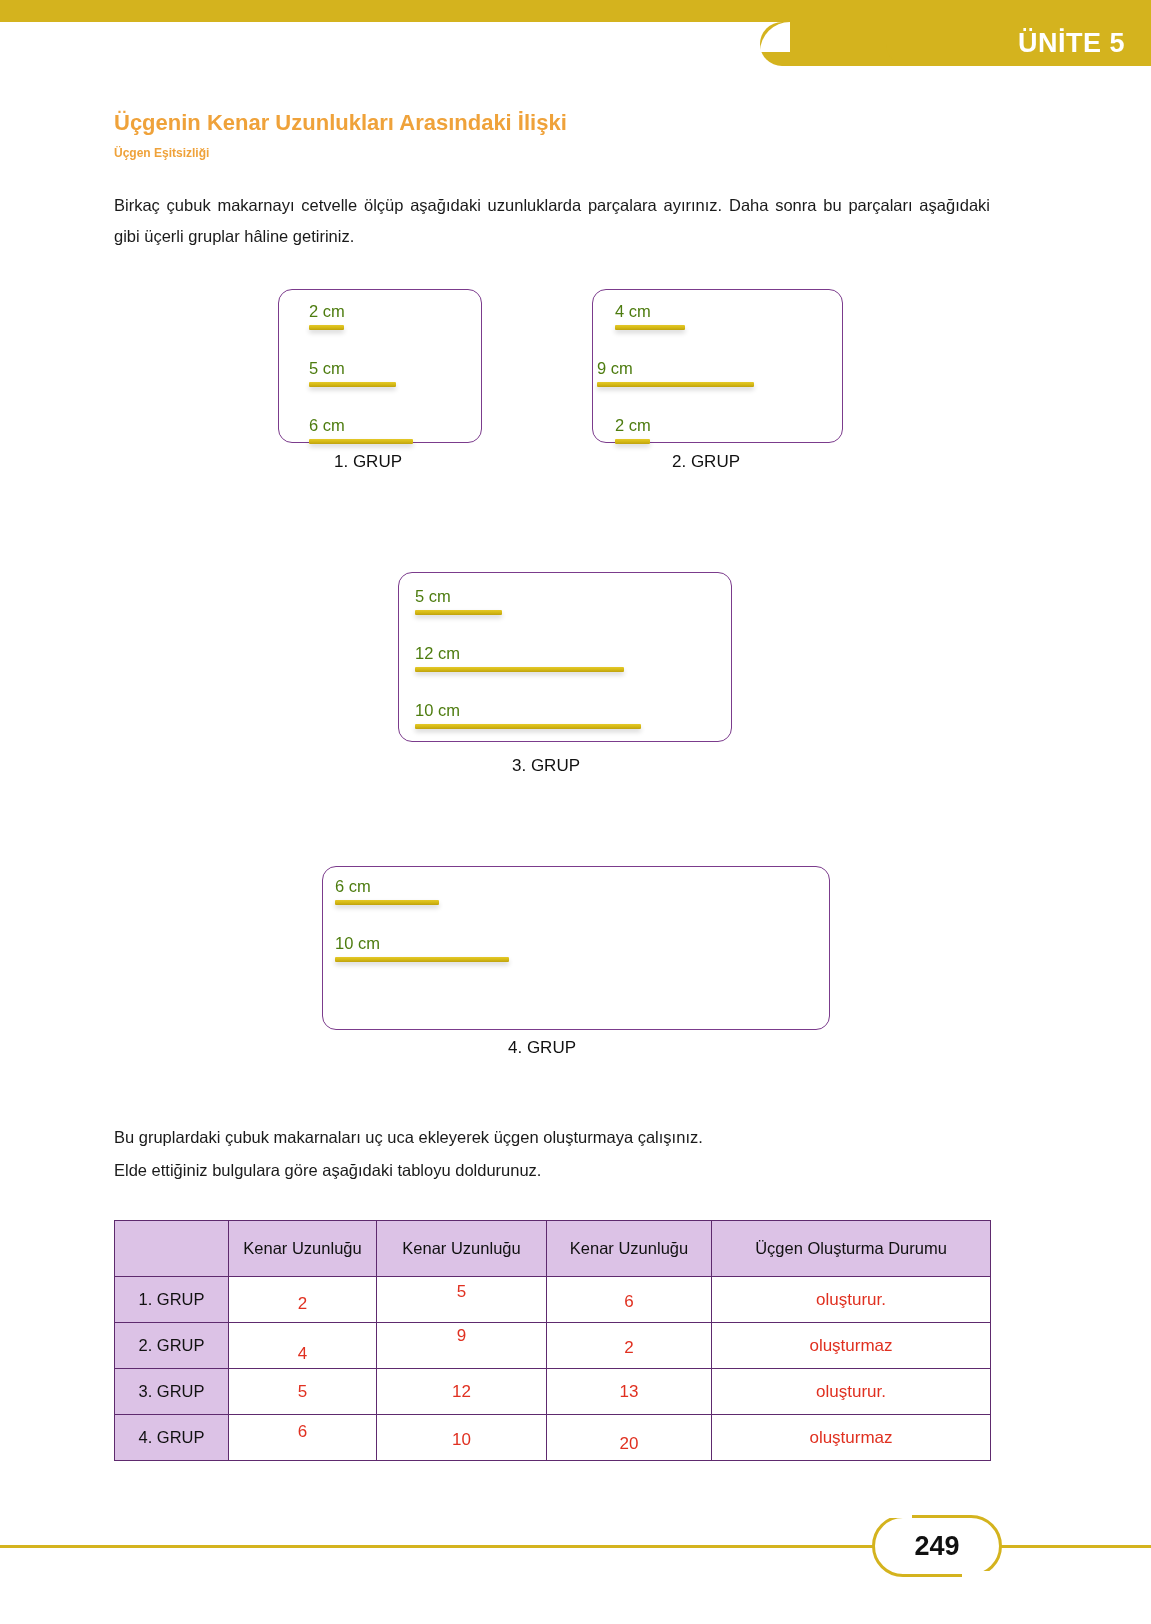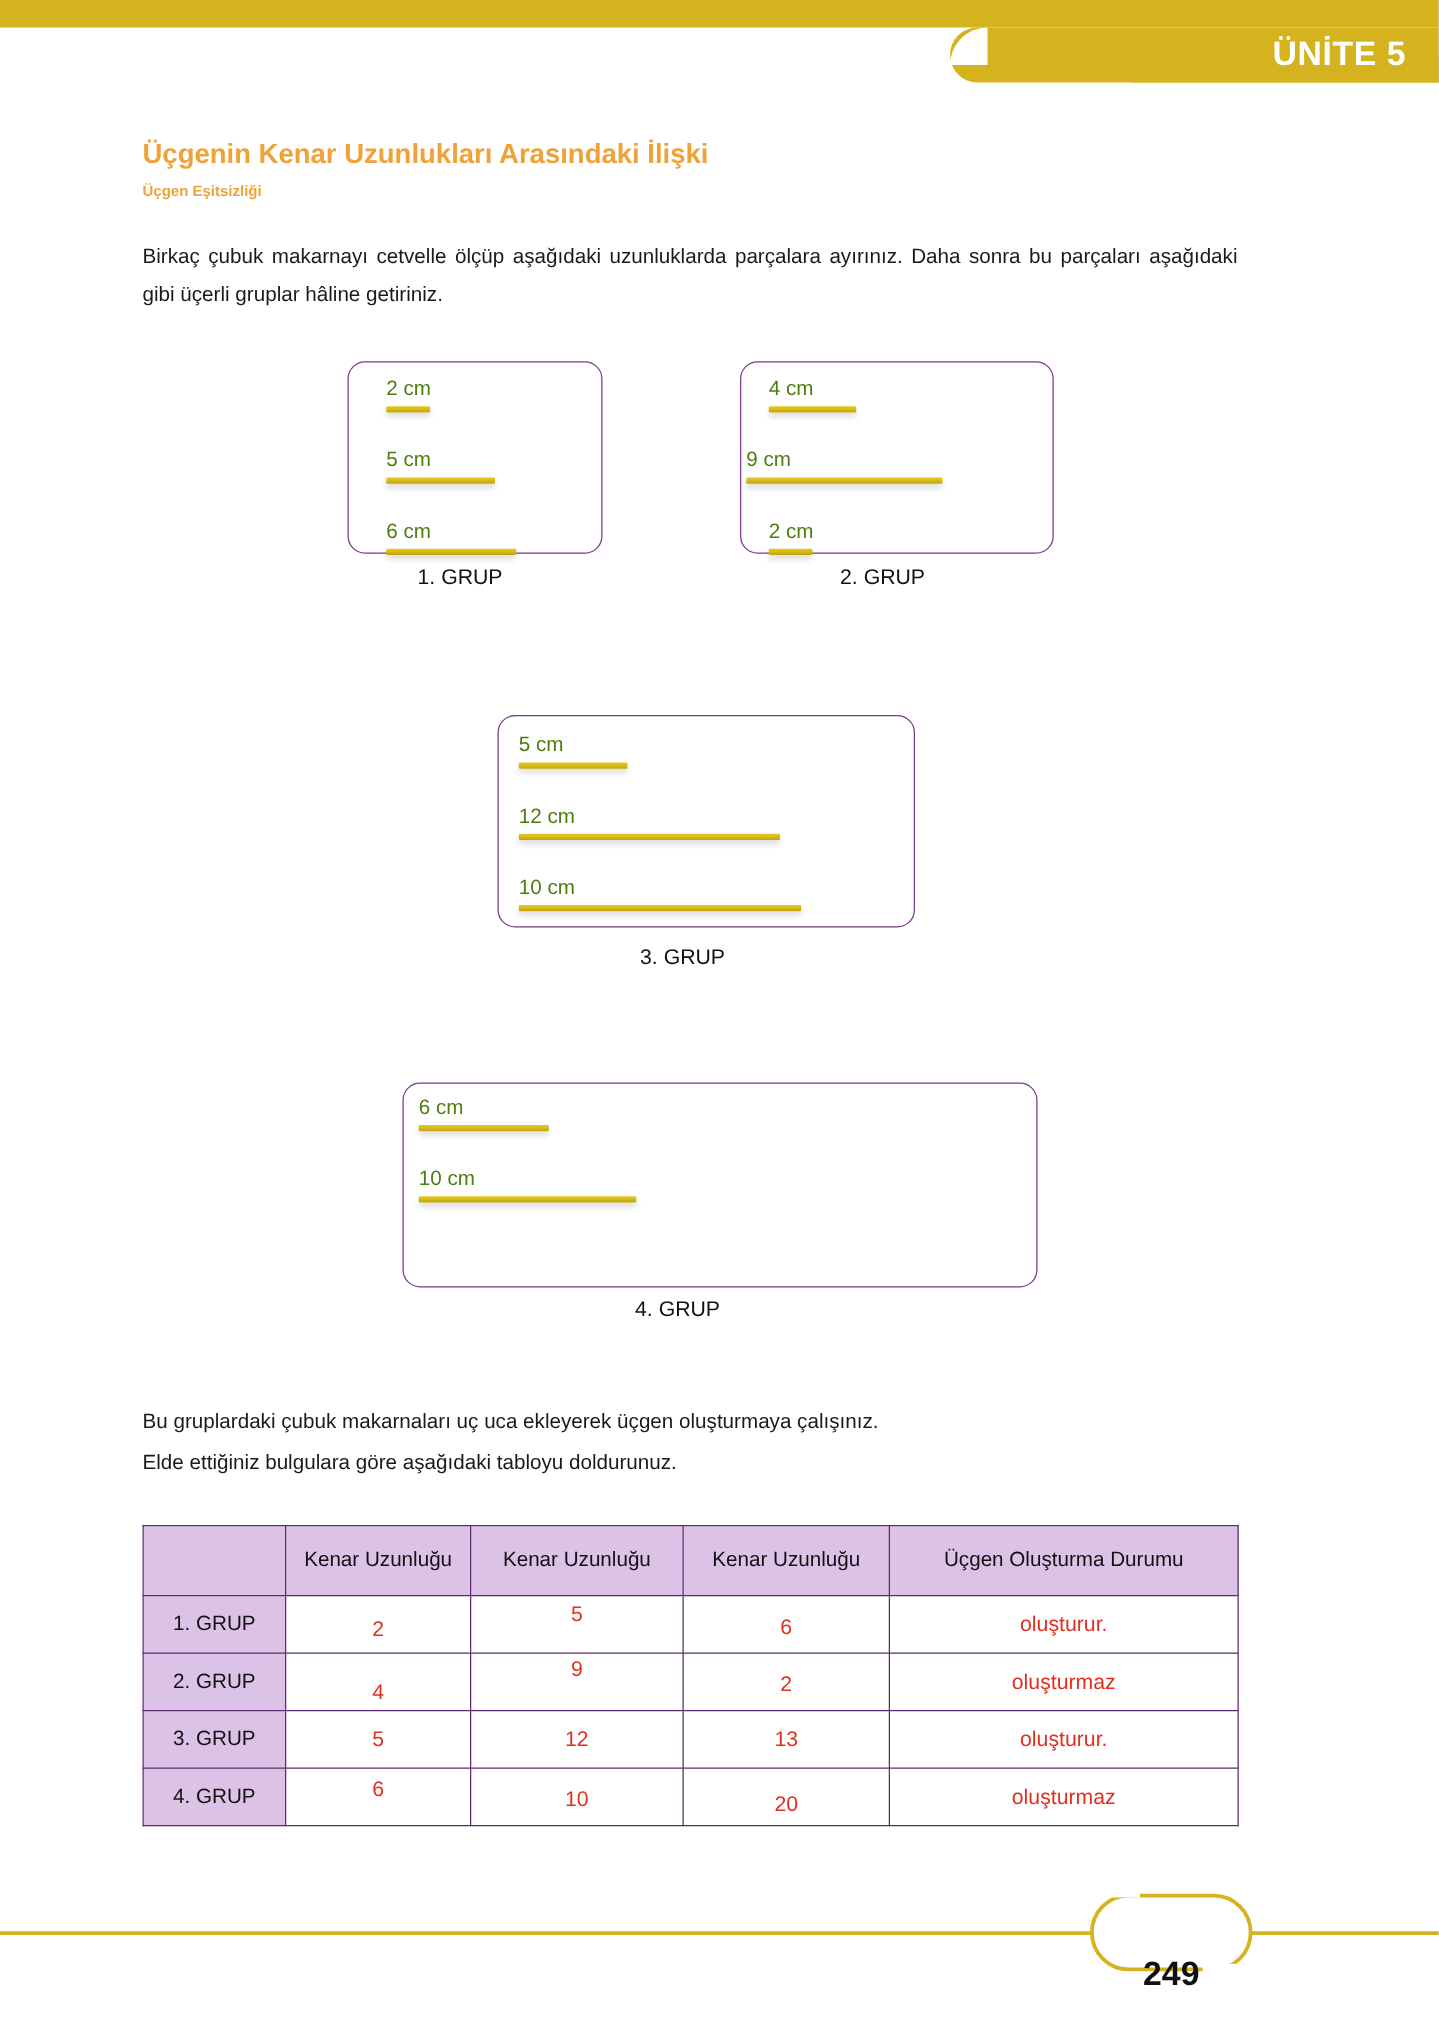--- a/index.html
+++ b/index.html
@@ -190,21 +190,20 @@
   }
   .page-num {
     position: absolute;
     left: 872px; top: 1515px;
     width: 130px; height: 62px;
     line-height: 62px;
     text-align: center;
     font-size: 27px;
     font-weight: bold;
     color: #111111;
-    margin-top: 33px;
   }
 </style>
 </head>
 <body>
 
 <div class="header-band"></div>
 <div class="header-tab"></div>
 <div class="header-notch"></div>
 <div class="header-tab2"></div>
 <div class="unit-label">ÜNİTE 5</div>

